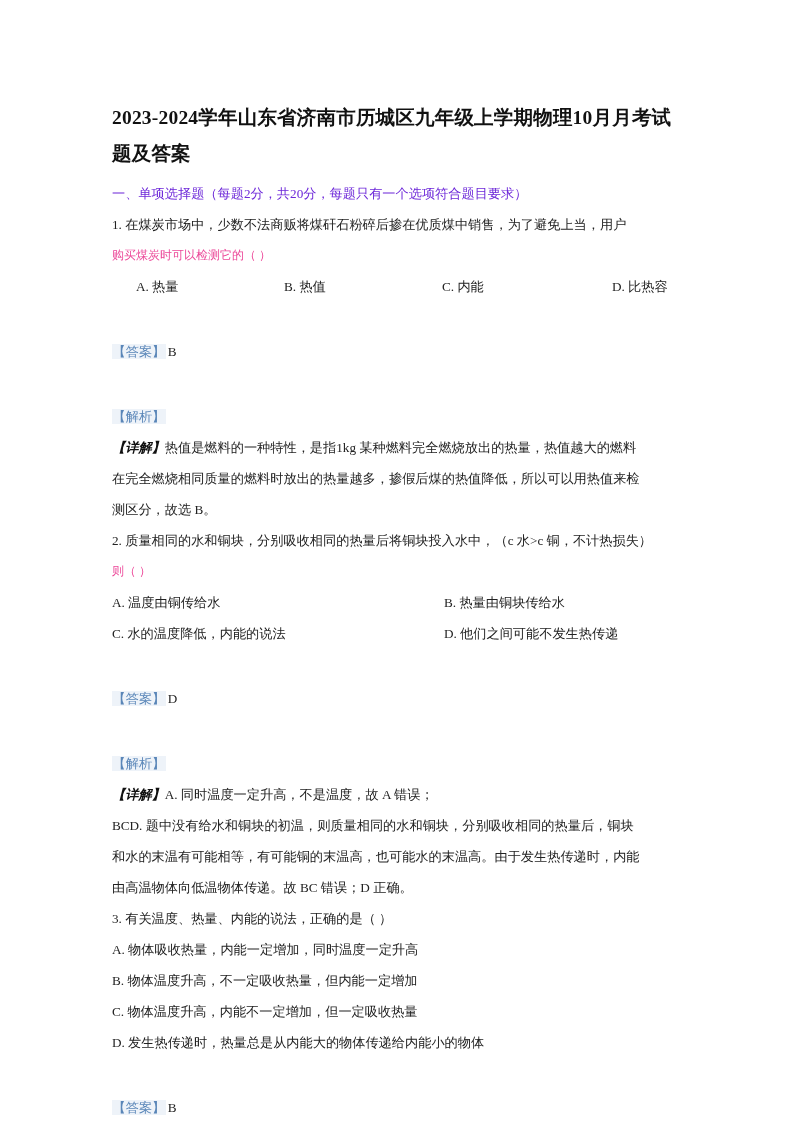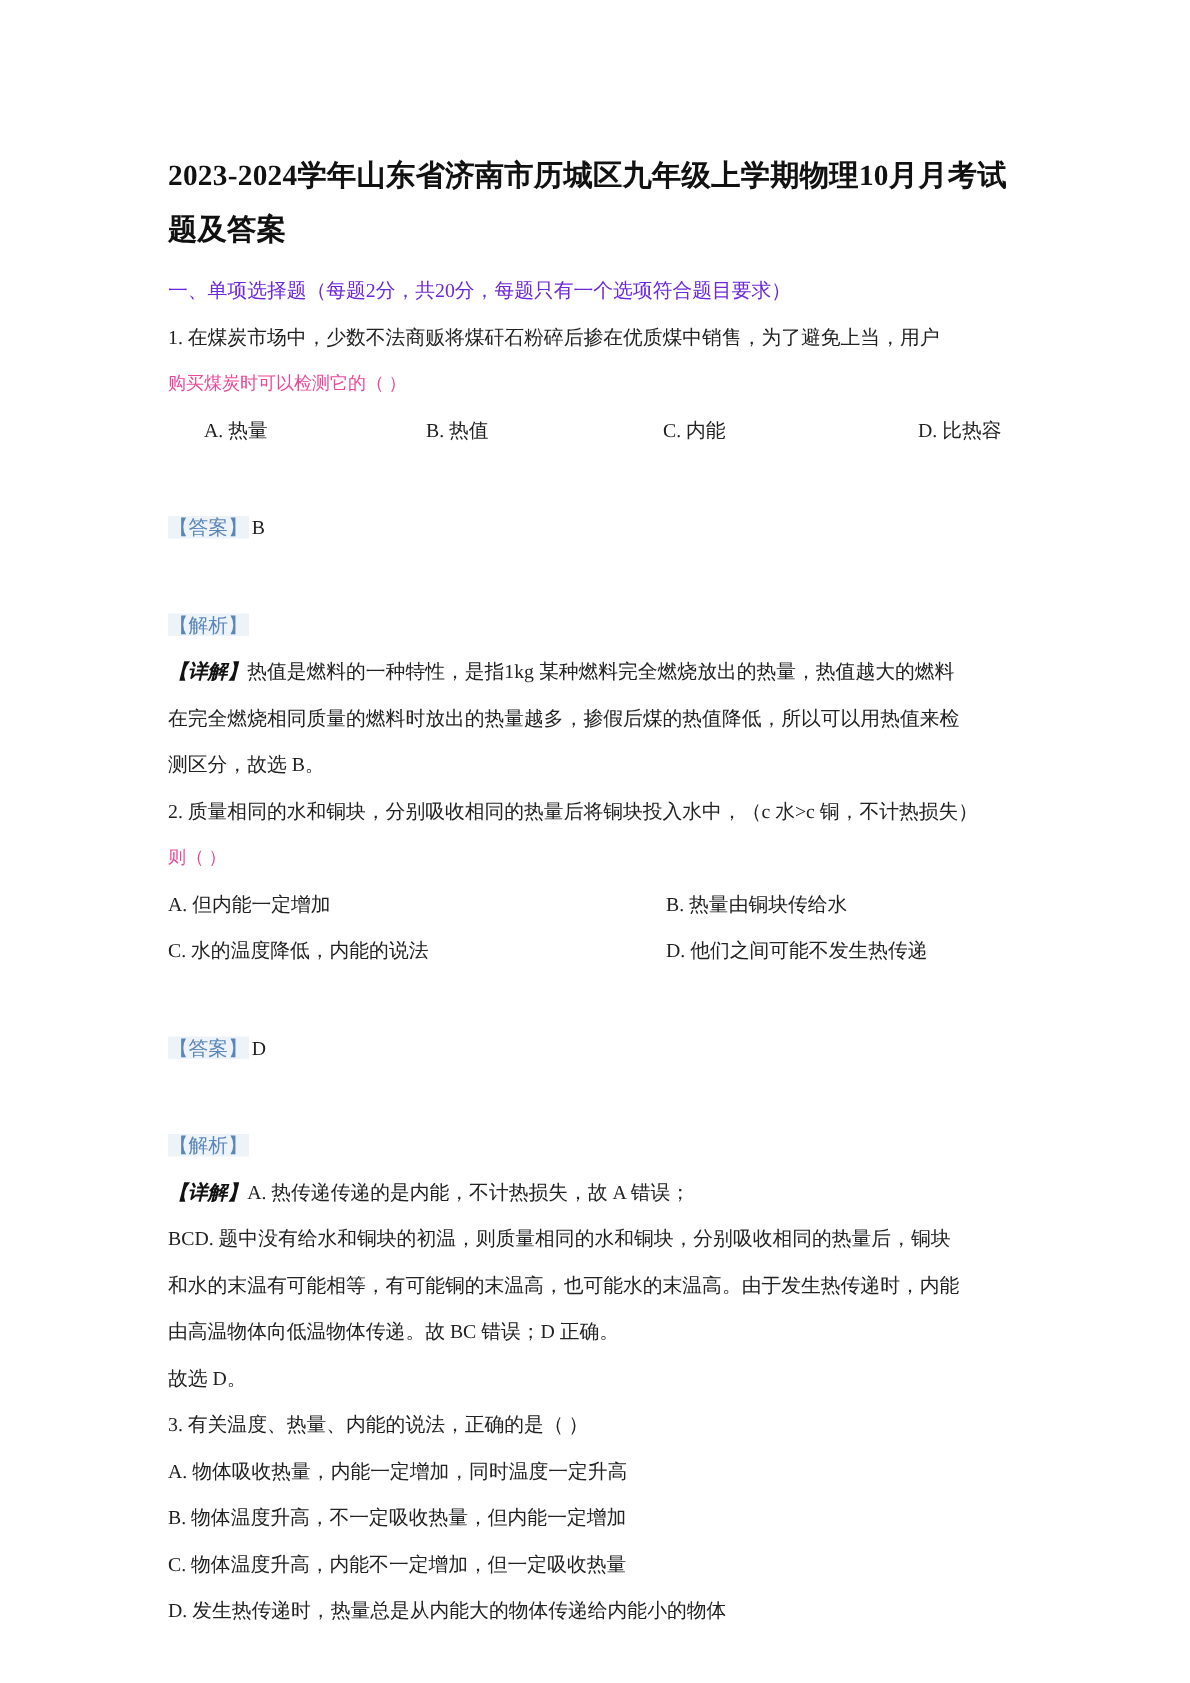--- a/index.html
+++ b/index.html
@@ -173,43 +173,42 @@
     <div class="detail">
       <span class="detail-label">【详解】</span><span>热值是燃料的一种特性，是指1kg 某种燃料完全燃烧放出的热量，热值越大的燃料</span>
     </div>
     <div class="detail-cont">在完全燃烧相同质量的燃料时放出的热量越多，掺假后煤的热值降低，所以可以用热值来检</div>
     <div class="detail-cont">测区分，故选 B。</div>
 
     <div class="qstem">2.  质量相同的水和铜块，分别吸收相同的热量后将铜块投入水中，（c 水&gt;c 铜，不计热损失）</div>
     <div class="qstem-cont">则（      ）</div>
 
     <div class="opt-row-2">
-      <span class="o ol">A.  但内能一定增加</span>
+      <span class="o ol">A.  温度由铜传给水</span>
       <span class="o or">B.  热量由铜块传给水</span>
     </div>
     <div class="opt-row-2">
       <span class="o ol">C.  水的温度降低，内能的说法</span>
       <span class="o or">D.  他们之间可能不发生热传递</span>
     </div>
 
     <div class="ans-line">
       <span class="marker">【答案】</span><span class="ans-val">D</span>
     </div>
 
     <div class="ana-line">
       <span class="marker">【解析】</span>
     </div>
 
     <div class="detail">
-      <span class="detail-label">【详解】</span><span>A.  热传递传递的是内能，不计热损失，故 A 错误；</span>
+      <span class="detail-label">【详解】</span><span>A.  同时温度一定升高，不是温度，故 A 错误；</span>
     </div>
     <div class="detail-cont">BCD.  题中没有给水和铜块的初温，则质量相同的水和铜块，分别吸收相同的热量后，铜块</div>
     <div class="detail-cont">和水的末温有可能相等，有可能铜的末温高，也可能水的末温高。由于发生热传递时，内能</div>
     <div class="detail-cont">由高温物体向低温物体传递。故 BC 错误；D 正确。</div>
-    <div class="detail-cont">故选 D。</div>
 
     <div class="qstem">3.  有关温度、热量、内能的说法，正确的是（      ）</div>
 
     <div class="opt-single">A.  物体吸收热量，内能一定增加，同时温度一定升高</div>
     <div class="opt-single">B.  物体温度升高，不一定吸收热量，但内能一定增加</div>
     <div class="opt-single">C.  物体温度升高，内能不一定增加，但一定吸收热量</div>
     <div class="opt-single">D.  发生热传递时，热量总是从内能大的物体传递给内能小的物体</div>
 
     <div class="ans-line">
       <span class="marker">【答案】</span><span class="ans-val">B</span>

